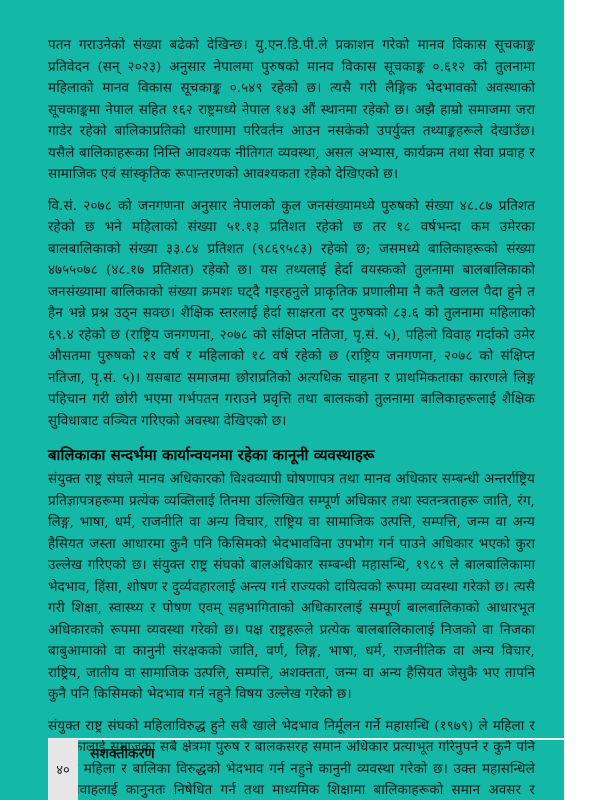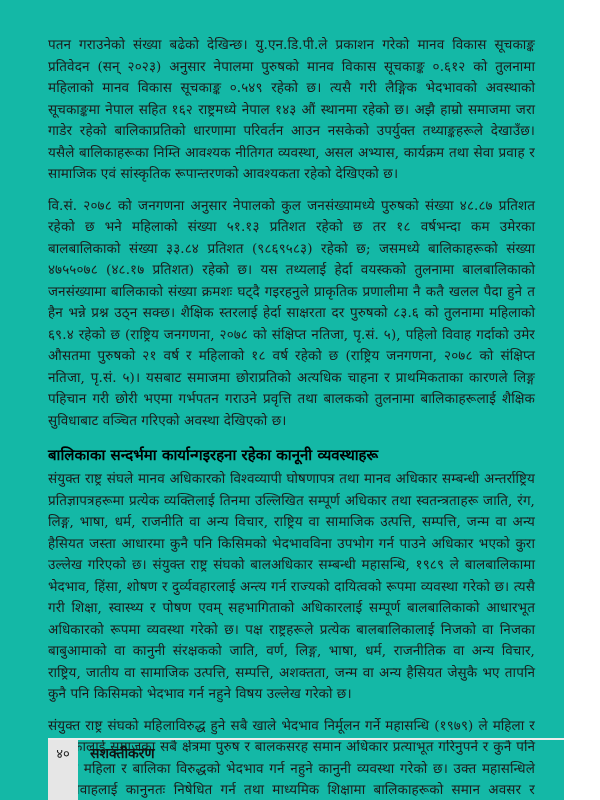--- a/index.html
+++ b/index.html
@@ -64,21 +64,21 @@
     left: 48px;
     top: 3px;
     width: 30px;
     height: 60px;
     background: #e6e6e6;
     display: flex;
     justify-content: center;
     align-items: flex-start;
   }
   .page-num {
-    margin-top: 4px;
+    margin-top: 20px;
     font-size: 13px;
     color: #222222;
   }
   .book-title {
     position: absolute;
     left: 90px;
     top: 6px;
     font-size: 14px;
     font-weight: bold;
     color: #111111;
@@ -88,21 +88,21 @@
 </head>
 <body>
 
 <div class="page">
 
   <div class="content">
     <p class="para">पतन गराउनेको संख्या बढेको देखिन्छ। यु.एन.डि.पी.ले प्रकाशन गरेको मानव विकास सूचकाङ्क प्रतिवेदन (सन् २०२३) अनुसार नेपालमा पुरुषको मानव विकास सूचकाङ्क ०.६१२ को तुलनामा महिलाको मानव विकास सूचकाङ्क ०.५४९ रहेको छ। त्यसै गरी लैङ्गिक भेदभावको अवस्थाको सूचकाङ्कमा नेपाल सहित १६२ राष्ट्रमध्ये नेपाल १४३ औं स्थानमा रहेको छ। अझै हाम्रो समाजमा जरा गाडेर रहेको बालिकाप्रतिको धारणामा परिवर्तन आउन नसकेको उपर्युक्त तथ्याङ्कहरूले देखाउँछ। यसैले बालिकाहरूका निम्ति आवश्यक नीतिगत व्यवस्था, असल अभ्यास, कार्यक्रम तथा सेवा प्रवाह र सामाजिक एवं सांस्कृतिक रूपान्तरणको आवश्यकता रहेको देखिएको छ।</p>
 
     <p class="para">वि.सं. २०७८ को जनगणना अनुसार नेपालको कुल जनसंख्यामध्ये पुरुषको संख्या ४८.८७ प्रतिशत रहेको छ भने महिलाको संख्या ५१.१३ प्रतिशत रहेको छ तर १८ वर्षभन्दा कम उमेरका बालबालिकाको संख्या ३३.८४ प्रतिशत (९८६९५८३) रहेको छ; जसमध्ये बालिकाहरूको संख्या ४७५५०७८ (४८.१७ प्रतिशत) रहेको छ। यस तथ्यलाई हेर्दा वयस्कको तुलनामा बालबालिकाको जनसंख्यामा बालिकाको संख्या क्रमशः घट्दै गइरहनुले प्राकृतिक प्रणालीमा नै कतै खलल पैदा हुने त हैन भन्ने प्रश्न उठ्न सक्छ। शैक्षिक स्तरलाई हेर्दा साक्षरता दर पुरुषको ८३.६ को तुलनामा महिलाको ६९.४ रहेको छ (राष्ट्रिय जनगणना, २०७८ को संक्षिप्त नतिजा, पृ.सं. ५), पहिलो विवाह गर्दाको उमेर औसतमा पुरुषको २१ वर्ष र महिलाको १८ वर्ष रहेको छ (राष्ट्रिय जनगणना, २०७८ को संक्षिप्त नतिजा, पृ.सं. ५)। यसबाट समाजमा छोराप्रतिको अत्यधिक चाहना र प्राथमिकताका कारणले लिङ्ग पहिचान गरी छोरी भएमा गर्भपतन गराउने प्रवृत्ति तथा बालकको तुलनामा बालिकाहरूलाई शैक्षिक सुविधाबाट वञ्चित गरिएको अवस्था देखिएको छ।</p>
 
-    <h2 class="heading-main">बालिकाका सन्दर्भमा कार्यान्गइरहना रहेका कानूनी व्यवस्थाहरू</h2>
+    <h2 class="heading-main">बालिकाका सन्दर्भमा कार्यान्वयनमा रहेका कानूनी व्यवस्थाहरू</h2>
 
 
     <p class="para">संयुक्त राष्ट्र संघले मानव अधिकारको विश्वव्यापी घोषणापत्र तथा मानव अधिकार सम्बन्धी अन्तर्राष्ट्रिय प्रतिज्ञापत्रहरूमा प्रत्येक व्यक्तिलाई तिनमा उल्लिखित सम्पूर्ण अधिकार तथा स्वतन्त्रताहरू जाति, रंग, लिङ्ग, भाषा, धर्म, राजनीति वा अन्य विचार, राष्ट्रिय वा सामाजिक उत्पत्ति, सम्पत्ति, जन्म वा अन्य हैसियत जस्ता आधारमा कुनै पनि किसिमको भेदभावविना उपभोग गर्न पाउने अधिकार भएको कुरा उल्लेख गरिएको छ। संयुक्त राष्ट्र संघको बालअधिकार सम्बन्धी महासन्धि, १९८९ ले बालबालिकामा भेदभाव, हिंसा, शोषण र दुर्व्यवहारलाई अन्त्य गर्न राज्यको दायित्वको रूपमा व्यवस्था गरेको छ। त्यसै गरी शिक्षा, स्वास्थ्य र पोषण एवम् सहभागिताको अधिकारलाई सम्पूर्ण बालबालिकाको आधारभूत अधिकारको रूपमा व्यवस्था गरेको छ। पक्ष राष्ट्रहरूले प्रत्येक बालबालिकालाई निजको वा निजका बाबुआमाको वा कानुनी संरक्षकको जाति, वर्ण, लिङ्ग, भाषा, धर्म, राजनीतिक वा अन्य विचार, राष्ट्रिय, जातीय वा सामाजिक उत्पत्ति, सम्पत्ति, अशक्तता, जन्म वा अन्य हैसियत जेसुकै भए तापनि कुनै पनि किसिमको भेदभाव गर्न नहुने विषय उल्लेख गरेको छ।</p>
 
     <p class="para">संयुक्त राष्ट्र संघको महिलाविरुद्ध हुने सबै खाले भेदभाव निर्मूलन गर्ने महासन्धि (१९७९) ले महिला र बालिकालाई समाजका सबै क्षेत्रमा पुरुष र बालकसरह समान अधिकार प्रत्याभूत गरिनुपर्ने र कुनै पनि रूपमा महिला र बालिका विरुद्धको भेदभाव गर्न नहुने कानुनी व्यवस्था गरेको छ। उक्त महासन्धिले बालविवाहलाई कानुनतः निषेधित गर्न तथा माध्यमिक शिक्षामा बालिकाहरूको समान अवसर र सहभागिता सुनिश्चित गर्न राज्यले कानुनी व्यवस्था गर्नुपर्ने उल्लेख गरेको छ। त्यसै गरी नेपाल सरकारले मानव बेचबिखन विरुद्धको पालेर्मो</p>
   </div>
 
   <div class="page-footer">
     <div class="footer-rule"></div>
     <div class="footer-strip">

